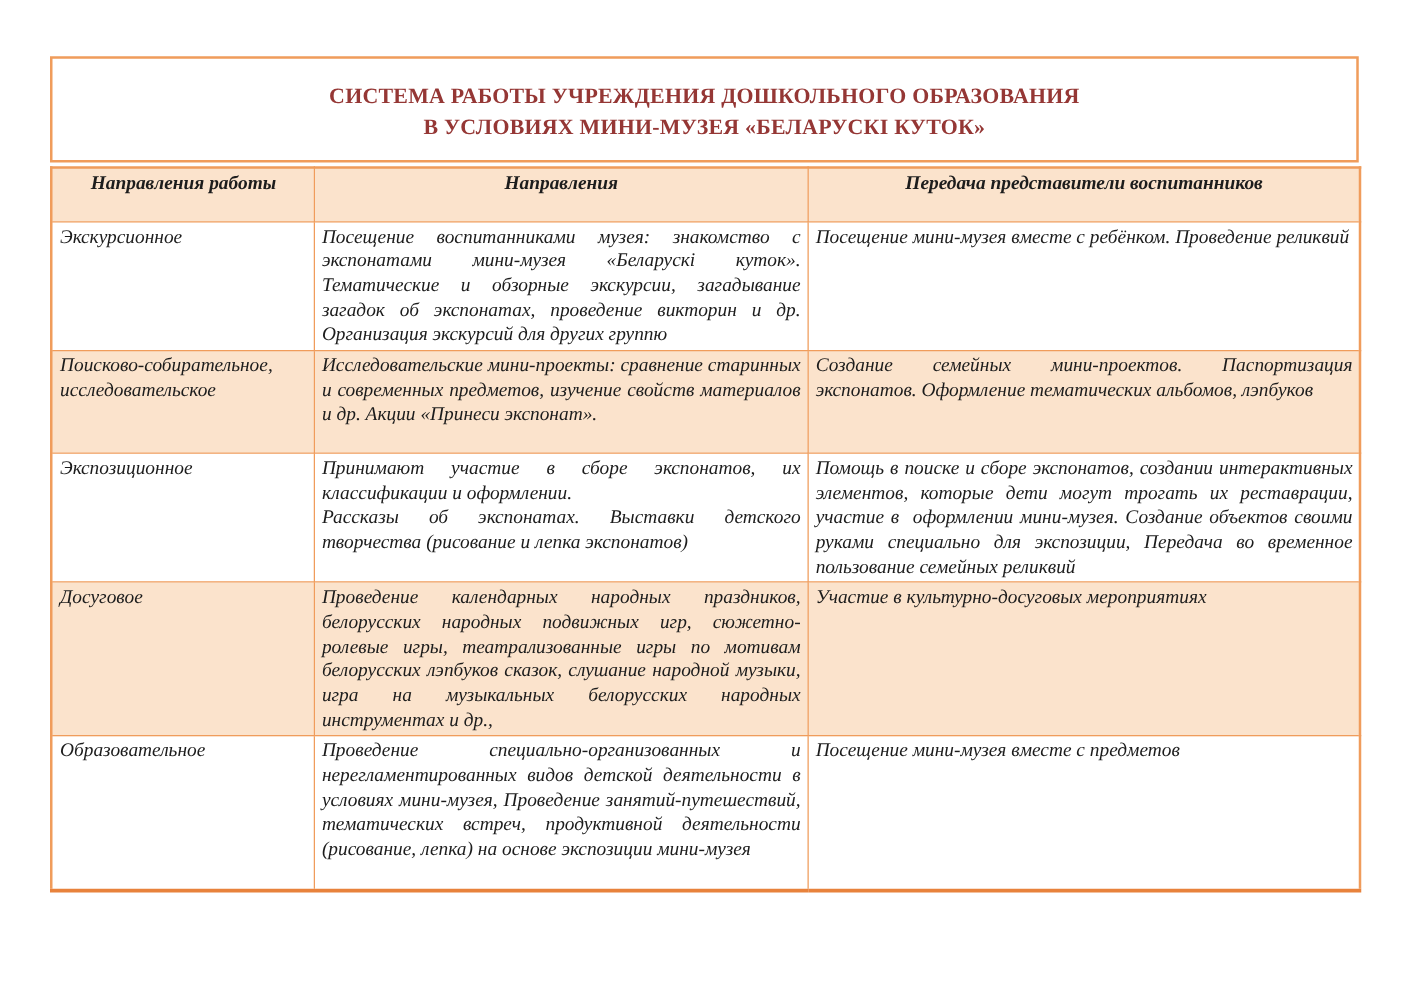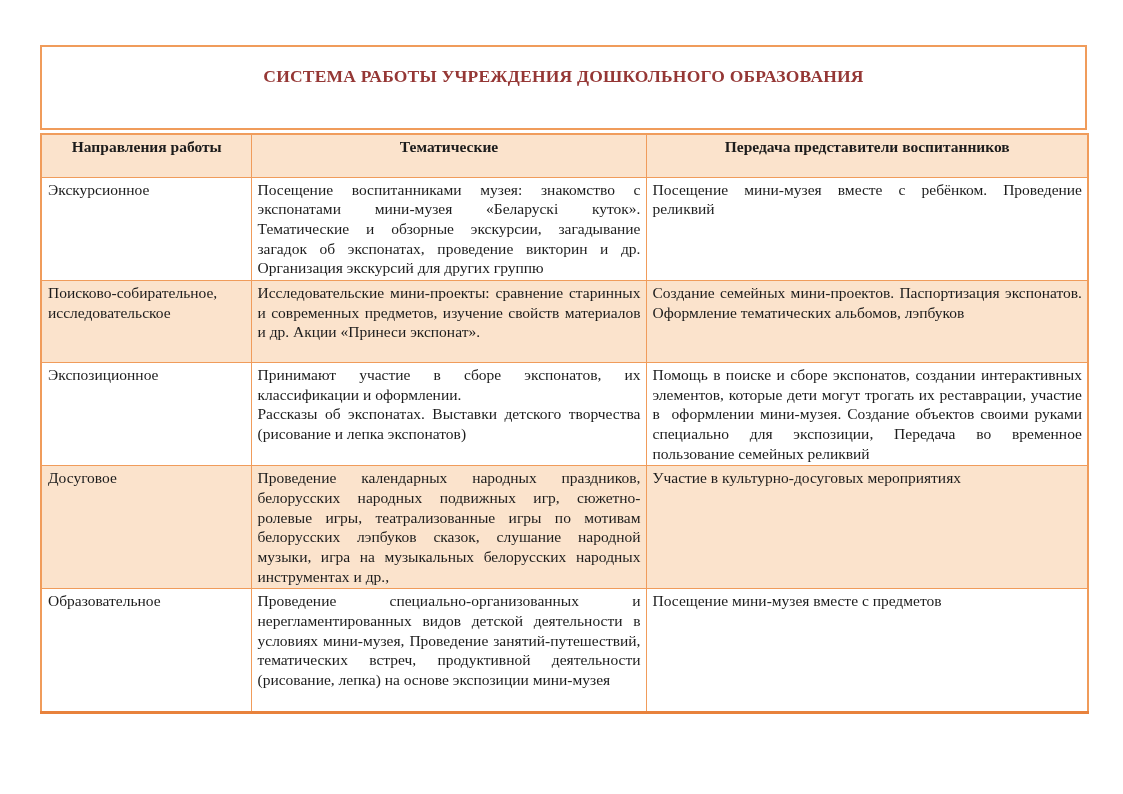--- a/index.html
+++ b/index.html
@@ -34,20 +34,21 @@
     font-size:17.5px;
     line-height:1.45;
     letter-spacing:.2px;
   }
 
   
   table.main{
     width:1047px;
     border-collapse:collapse;
     table-layout:fixed;
+    font-style:italic;
   }
   table.main td, table.main th{
     border:1.6px solid var(--border);
     vertical-align:top;
     padding:2px 5px 2px 6px;
     font-size:15.5px;
     line-height:1.27;
   }
   table.main{border:2.5px solid var(--border);}
   thead th{
@@ -78,32 +79,33 @@
   tbody tr:nth-child(5) td{height:124px;}
 </style>
 </head>
 <body>
 
 <div class="sheet">
   <div class="doc">
 
     <div class="title-box">
       <div class="title-line">СИСТЕМА РАБОТЫ УЧРЕЖДЕНИЯ ДОШКОЛЬНОГО ОБРАЗОВАНИЯ</div>
+      <div class="title-line">В УСЛОВИЯХ МИНИ-МУЗЕЯ «БЕЛАРУСКІ КУТОК»</div>
     </div>
 
     <table class="main">
       <colgroup>
         <col class="c1">
           <col class="c2">
           <col class="c3">
       </colgroup>
       <thead>
         <tr>
           <th>Направления работы</th>
-          <th>Тематические</th>
+          <th>Направления</th>
           <th>Передача представители воспитанников</th>
         </tr>
       </thead>
       <tbody id="table-body">
           <tr>
             <td class="cell-direction">Экскурсионное</td>
             <td class="cell-pupils">Посещение воспитанниками музея: знакомство с экспонатами мини-музея «Беларускі куток». Тематические и обзорные экскурсии, загадывание загадок об экспонатах, проведение викторин и др. Организация экскурсий для других группю</td>
             <td class="cell-parents">Посещение мини-музея вместе с ребёнком. Проведение реликвий</td>
           </tr>
           <tr class="shaded">

